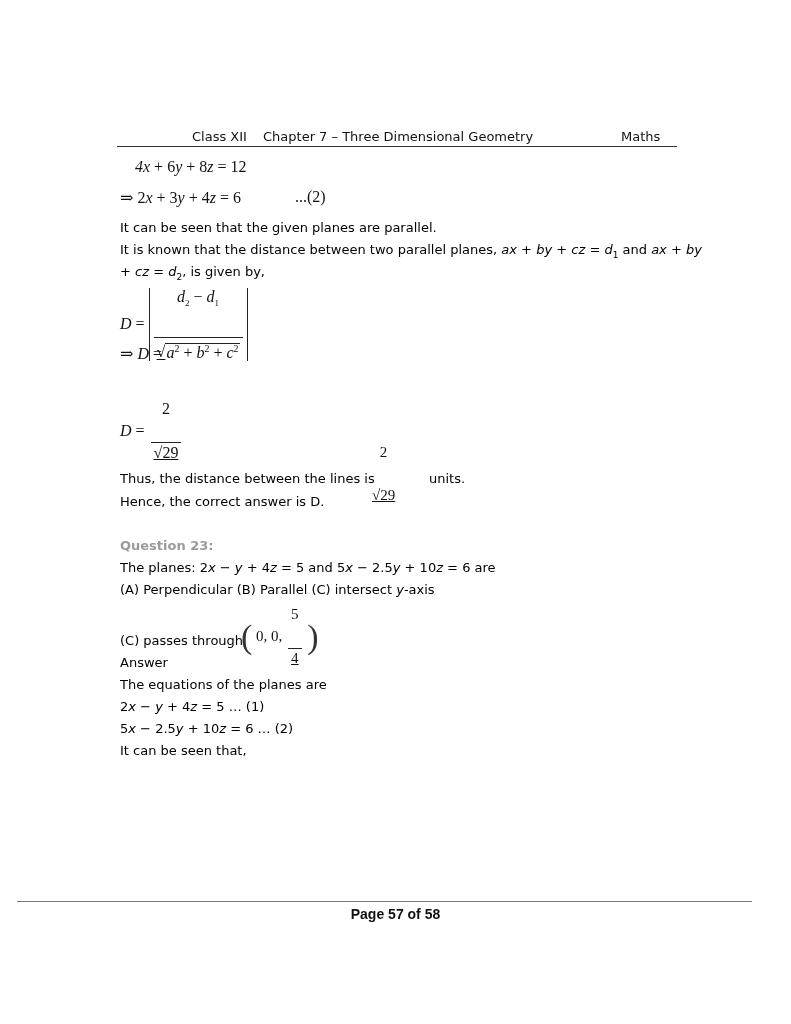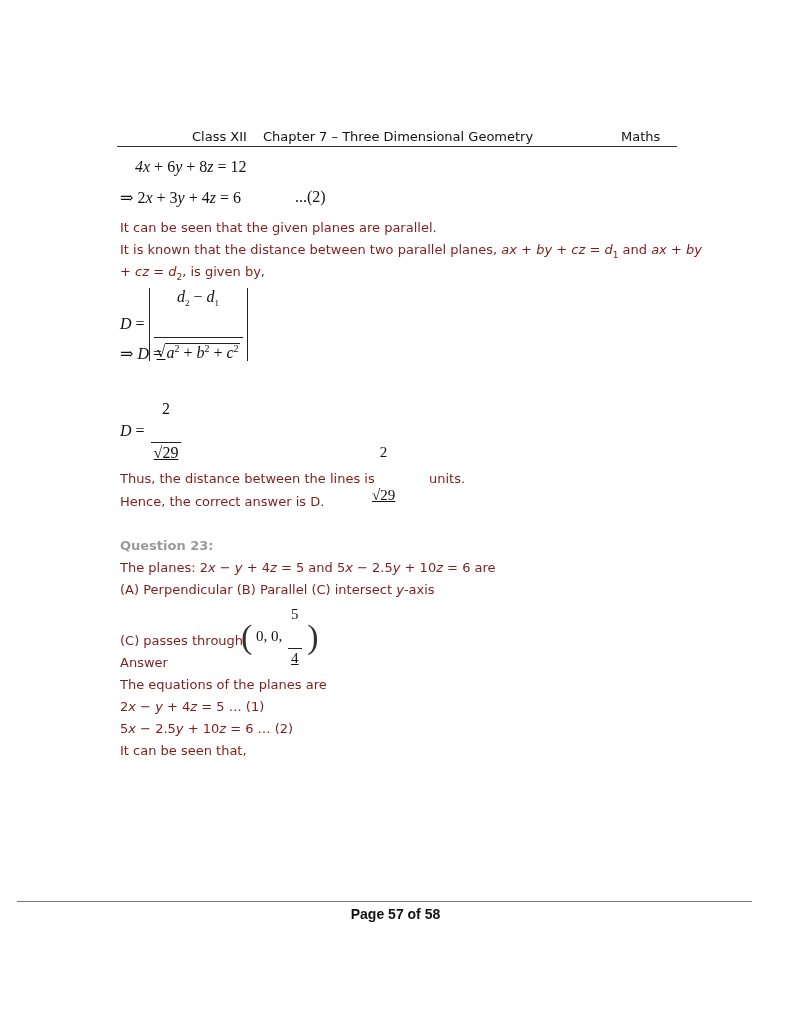--- a/index.html
+++ b/index.html
@@ -1,21 +1,21 @@
 <!DOCTYPE html>
 <html><head>
 <meta charset="utf-8">
 <style>
   html, body { margin:0; padding:0; background:#ffffff; }
   body { width:791px; height:1024px; position:relative; overflow:hidden;
          font-family:"DejaVu Sans", sans-serif; color:#000; }
   .abs { position:absolute; }
   .hdr { top:129px; font-size:13px; color:#111; }
   .hdr-line { left:117px; top:146px; width:560px; height:0; border-top:1.5px solid #333; }
-  .txt { left:120px; font-size:13px; line-height:16px; color:#7f1d1d; white-space:nowrap; }
+  .txt { left:120px; font-size:13px; line-height:16px; color:#000000; white-space:nowrap; }
   .math { font-family:"Liberation Serif", "DejaVu Serif", serif; font-size:16px; color:#111; white-space:nowrap; }
   .math i, .txt i { font-style:italic; }
   .q-title { color:#9a9a9a; font-weight:bold; font-size:13px; }
   .frac { display:inline-flex; flex-direction:column; align-items:center; vertical-align:middle; margin:0 2px;gap:24px; }
   .frac .num { padding:0 3px 1px; line-height:17px; }
   .frac .den { border-top:1px solid #222; padding:1px 3px 0; line-height:17px;text-decoration:underline; }
   .abs-bars { display:inline-block; border-left:1px solid #222; border-right:1px solid #222; padding:0 2px; vertical-align:middle; }
   .sqrt { display:inline-block; }
   .sqrt .rad { border-top:1px solid #222; padding:0 1px; }
   sup { font-size:10px; }

